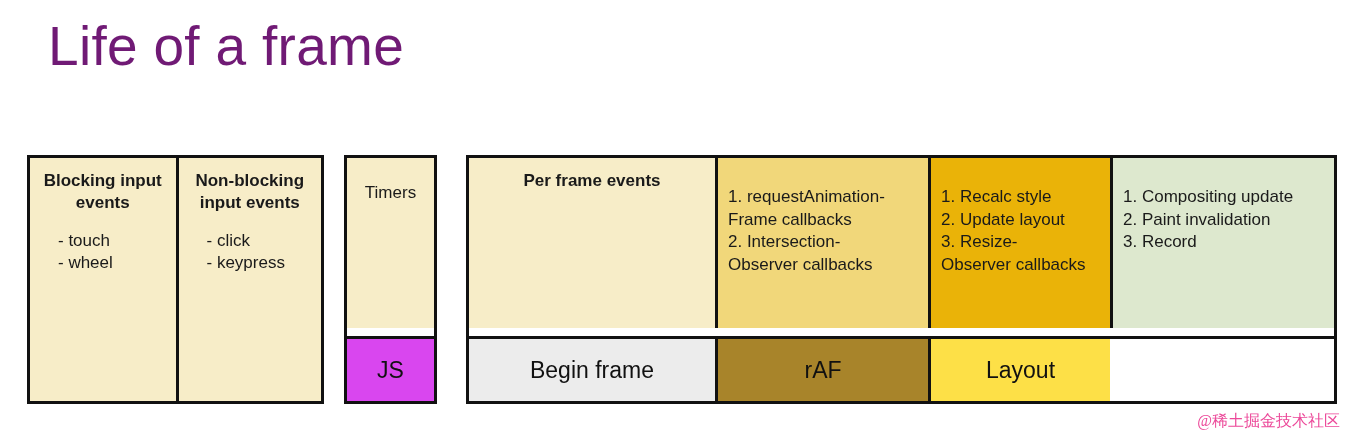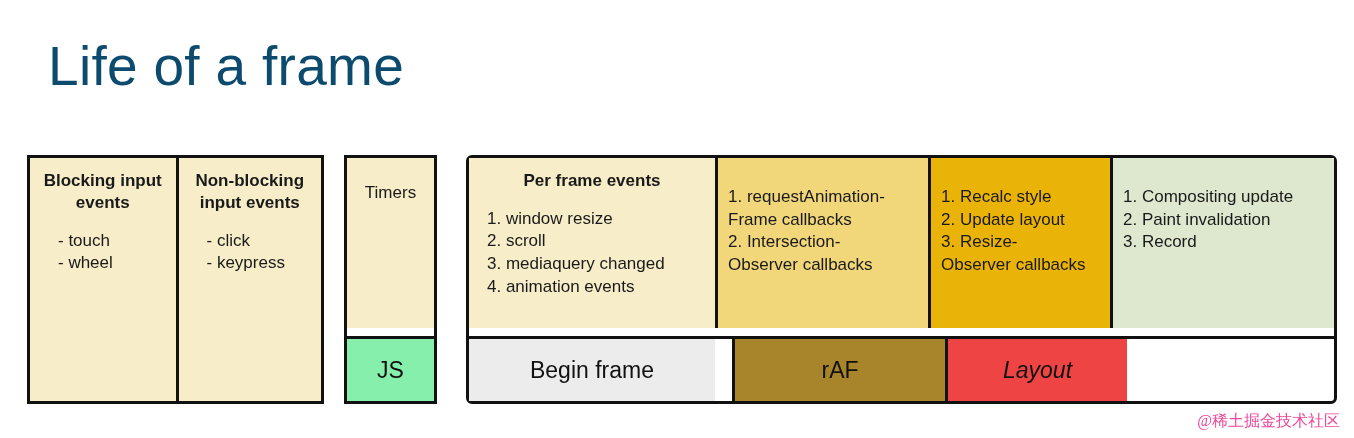--- a/index.html
+++ b/index.html
@@ -11,24 +11,24 @@
     width: 1354px;
     height: 438px;
     position: relative;
     font-family: "Liberation Sans", sans-serif;
     overflow: hidden;
   }
 
   #page-title {
     position: absolute;
     left: 48px;
-    top: 36px;
+    top: 16px;
     font-size: 55px;
     font-weight: 400;
-    color: #0c4a6e;
+    color: #701a75;
     letter-spacing: 0.3px;
     line-height: 1.1;
     white-space: nowrap;
   }
 
   
   .group {
     position: absolute;
     box-sizing: border-box;
     border: 3px solid #111111;
@@ -91,31 +91,31 @@
 
   
   #group-input { left: 27px; top: 155px; width: 297px; height: 249px; }
   #group-input .panel { width: 50%; }
   #group-input .bar { width: 100%; background: #e0b842; }
 
   
   #group-timers { left: 344px; top: 155px; width: 93px; height: 249px; }
   #group-timers .panel { width: 100%; padding-top: 24px; }
   #group-timers .panel-title { margin-bottom: 0; font-weight: 400; }
-  #group-timers .bar { width: 100%; background: #86efac; }
-
-  
-  #group-frame { left: 466px; top: 155px; width: 871px; height: 249px; border-radius: 6px; }
+  #group-timers .bar { width: 100%; background: #d946ef; }
+
+  
+  #group-frame { left: 466px; top: 155px; width: 871px; height: 249px; }
   #p-beginframe { width: 246px; background: #f7edc8; }
   #p-raf        { width: 213px; background: #f1d77a; }
   #p-layout     { width: 182px; background: #eab308; }
   #p-paint      { width: 224px; background: #dde8ce; }
   #b-beginframe { width: 246px; background: #ececec; text-align: right; }
-  #b-raf        { width: 213px; background: #a8842a; margin-left: 17px; }
-  #b-layout     { width: 182px; background: #ef4444; color: #0d0d0d; font-style: italic; }
+  #b-raf        { width: 213px; background: #a8842a; }
+  #b-layout     { width: 182px; background: #fde047; color: #0d0d0d; }
   #b-paint      { width: 224px; background: #8cb06c; }
 
   .bg-cream { background: #f7edc8; }
 
   #watermark {
     position: absolute;
     right: 14px;
     bottom: 6px;
     font-size: 16px;
     color: #ec4899;
@@ -155,24 +155,20 @@
     <div class="bar">
       <span class="bar-label">JS</span>
     </div>
   </div>
 </div>
 
 <div class="group" id="group-frame">
   <div class="upper-row">
     <div class="panel" id="p-beginframe">
       <div class="panel-title">Per frame events</div>
-      <div class="panel-list indent">1. window resize
-2. scroll
-3. mediaquery changed
-4. animation events</div>
     </div>
     <div class="panel" id="p-raf">
       <div class="panel-title"></div>
       <div class="panel-list">1. requestAnimation-
 Frame callbacks
 2. Intersection-
 Observer callbacks</div>
     </div>
     <div class="panel" id="p-layout">
       <div class="panel-title"></div>

